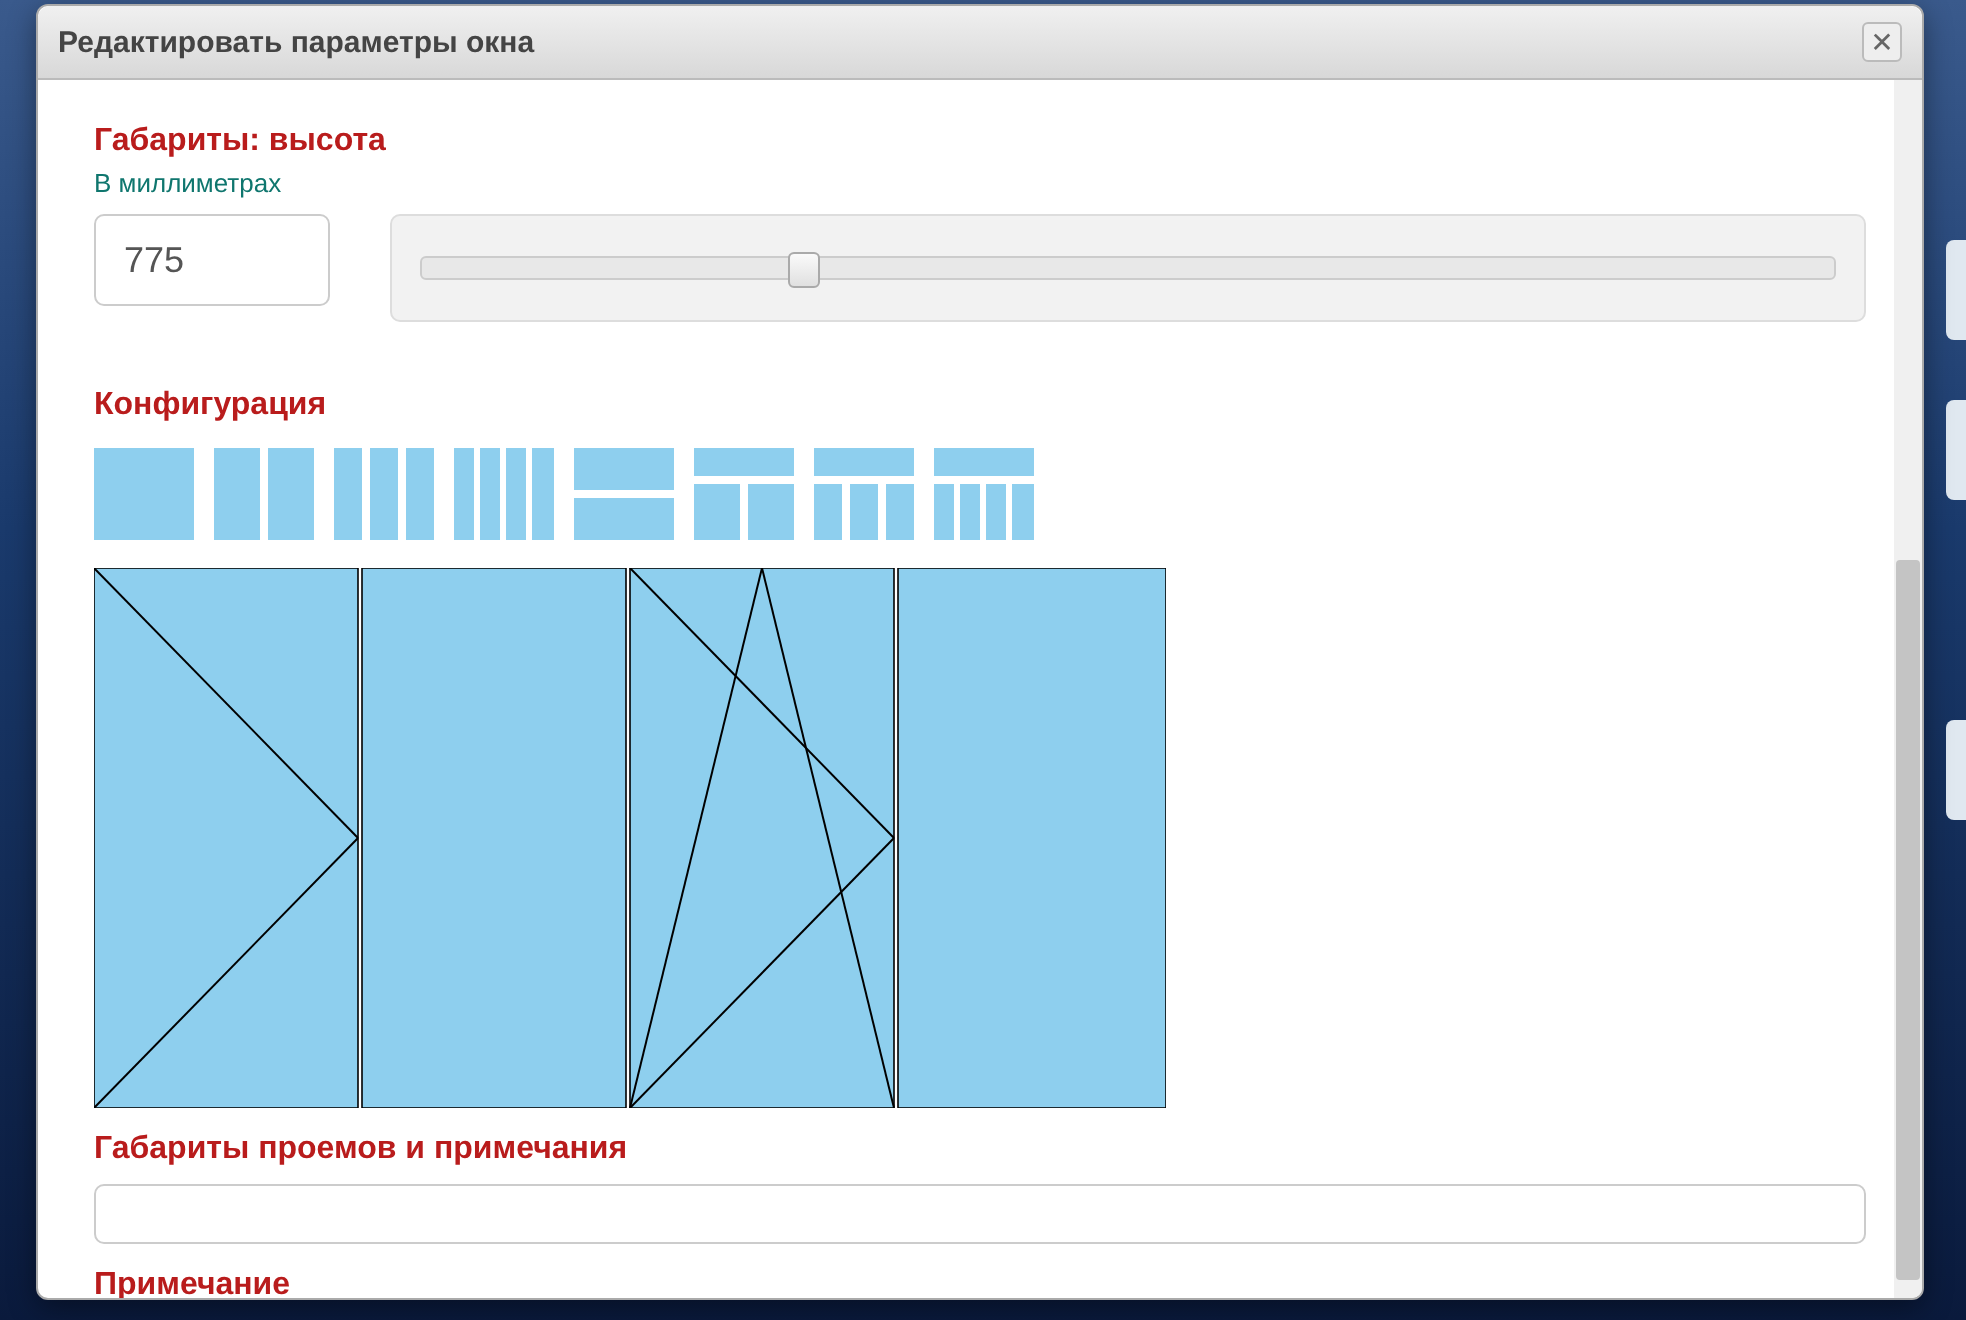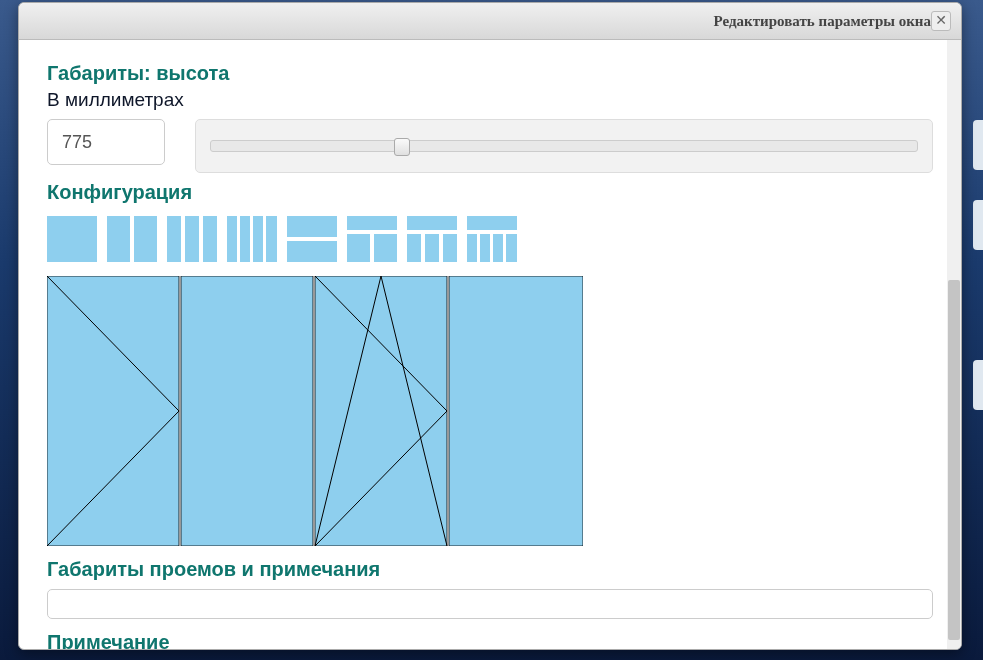--- a/index.html
+++ b/index.html
@@ -35,23 +35,22 @@
   display: flex;
   flex-direction: column;
   overflow: hidden;
 }
 .titlebar {
   background: linear-gradient(#f0f0f0, #d8d8d8);
   border-bottom: 1px solid #bbb;
   padding: 8px 10px;
   display: flex;
   align-items: center;
-  justify-content: flex-end;
+  justify-content: space-between;
   border-radius: 6px 6px 0 0;
-  font-family: Liberation Serif, serif;
 }
 .titlebar-title {
   font-size: 15px;
   font-weight: bold;
   color: #444;
 }
 .close-btn {
   width: 20px;
   height: 20px;
   border: 1px solid #bbb;
@@ -86,29 +85,29 @@
   height: 360px;
   background: #c4c4c4;
   border-radius: 2px;
 }
 .content {
   padding: 10px 28px 20px 28px;
   overflow: hidden;
   height: 100%;
 }
 h4 {
-  font-size: 20px;
+  font-size: 16px;
   font-weight: bold;
-  color: #0f766e;
+  color: #b91c1c;
   margin-bottom: 4px;
   margin-top: 12px;
 }
 .subhelp {
-  font-size: 19px;
-  color: #0f172a;
+  font-size: 13px;
+  color: #0f766e;
   margin-bottom: 8px;
 }
 .height-row {
   display: flex;
   align-items: flex-start;
   gap: 30px;
 }
 .num-input {
   width: 118px;
   height: 46px;
@@ -199,21 +198,21 @@
       <div class="subhelp">В миллиметрах</div>
       <div class="height-row">
         <input class="num-input" value="775" style="">
         <div class="slider-box">
           <div class="slider-track">
             <div class="slider-handle"></div>
           </div>
         </div>
       </div>
 
-      <h4 style="margin-top:8px">Конфигурация</h4>
+      <h4 style="margin-top:33px">Конфигурация</h4>
 
       <div class="config-row">
         <span class="config-opt">
           <svg width="50" height="46">
               <rect x="0" y="0" width="50" height="46" fill="#8ecfee"></rect>
             </svg>
         </span>
         <span class="config-opt">
           <svg width="50" height="46">
               <rect x="0" y="0" width="23" height="46" fill="#8ecfee"></rect>

